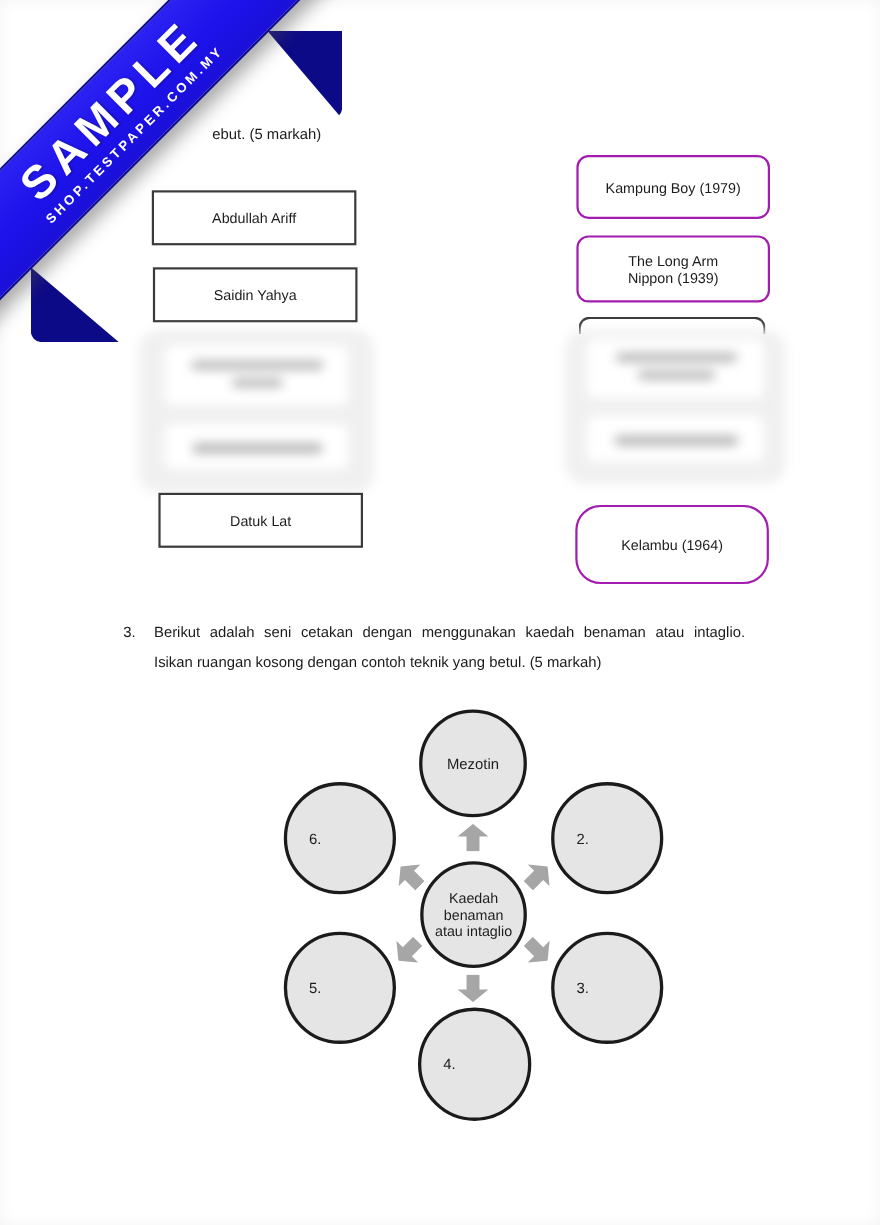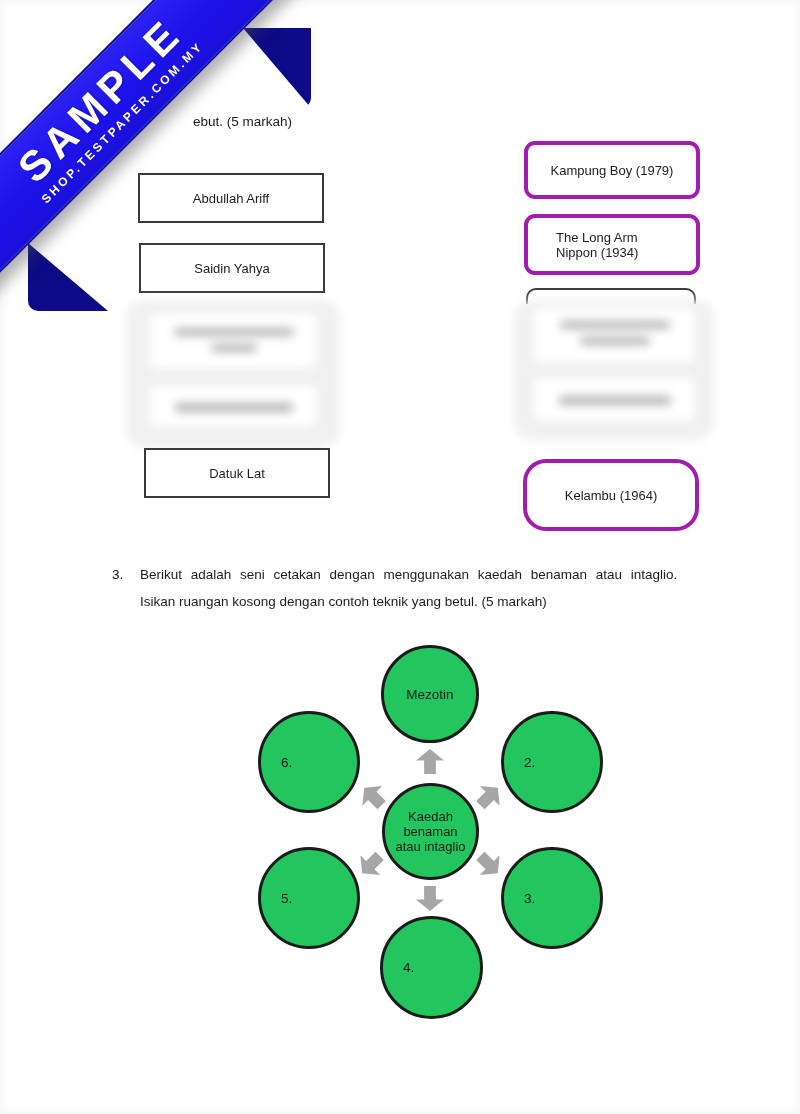--- a/index.html
+++ b/index.html
@@ -84,25 +84,25 @@
     display: flex; align-items: center; justify-content: center;
     font-size: 13px;
   }
   .nb1 { left: 138px; top: 173px; }
   .nb2 { left: 139px; top: 243px; }
   .nb5 { left: 144px; top: 448px; align-items: center; }
 
   .art-box {
     position: absolute;
     width: 176px;
-    border: 4px solid #a21caf;
+    border: 2px solid #a21caf;
     border-radius: 11px;
     background: #ffffff;
     display: flex; align-items: center; justify-content: center;
-    text-align: left;
+    text-align: center;
     font-size: 13px;
   }
   .ab1 { left: 524px; top: 141px; height: 58px; }
   .ab2 { left: 524px; top: 214px; height: 61px; }
   .ab2 .art-label { max-width: 112px; }
   .ab5 { left: 523px; top: 459px; height: 72px; border-radius: 23px; }
 
   .arc-top {
     position: absolute;
     left: 526px; top: 288px;
@@ -118,21 +118,21 @@
   .blur-box { position: absolute; background: #ffffff; border-radius: 8px; border: 1px solid #e2e2e2; }
   .smudge { position: absolute; background: #b5b5b5; border-radius: 4px; }
   .blur-left { left: 126px; top: 300px; width: 214px; height: 148px; }
   .blur-right { left: 514px; top: 300px; width: 200px; height: 140px; }
 
   
   .circle {
     position: absolute;
     border: 3px solid #1b1b1b;
     border-radius: 50%;
-    background: #22c55e;
+    background: #e5e5e5;
     display: flex; align-items: center;
     font-size: 13.5px;
     z-index: 2;
   }
   .circle.centered { justify-content: center; text-align: center; }
   .circle .num { margin-left: 20px; }
   .c-mezotin { left: 381px; top: 645px; width: 98px; height: 98px; }
   .c-6 { left: 258px; top: 711px; width: 102px; height: 102px; }
   .c-2 { left: 501px; top: 711px; width: 102px; height: 102px; }
   .c-center { left: 382px; top: 783px; width: 97px; height: 97px; font-size: 13px; line-height: 15px; }
@@ -190,21 +190,21 @@
   </div>
 
   <div class="name-box nb5">
     <span>Datuk Lat</span>
   </div>
 
   <div class="art-box ab1">
     <span class="art-label">Kampung Boy (1979)</span>
   </div>
   <div class="art-box ab2">
-    <span class="art-label">The Long Arm Nippon (1934)</span>
+    <span class="art-label">The Long Arm Nippon (1939)</span>
   </div>
 
   <div class="arc-top"></div>
 
   <div class="blur-region blur-right">
     <div class="blur-bg"></div>
     <div class="blur-box" style="left:18px; top:6px; width:164px; height:58px;">
       <div class="smudge" style="left:27px; top:14px; width:110px; height:8px;"></div>
       <div class="smudge" style="left:47px; top:30px; width:70px; height:8px;"></div>
     </div>

